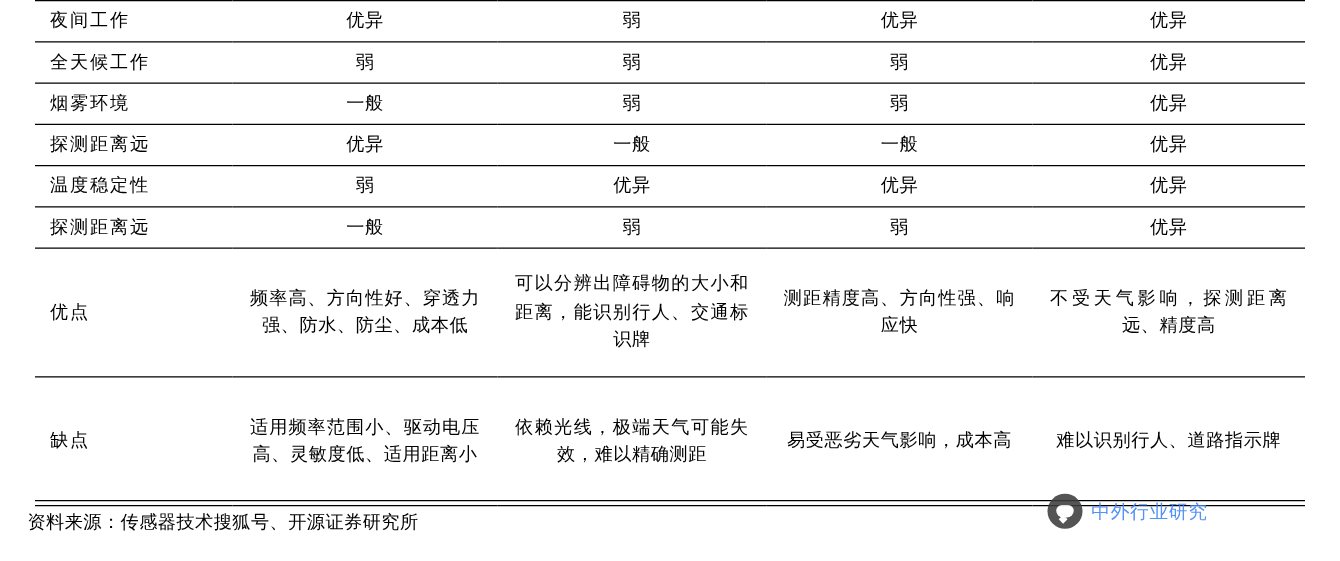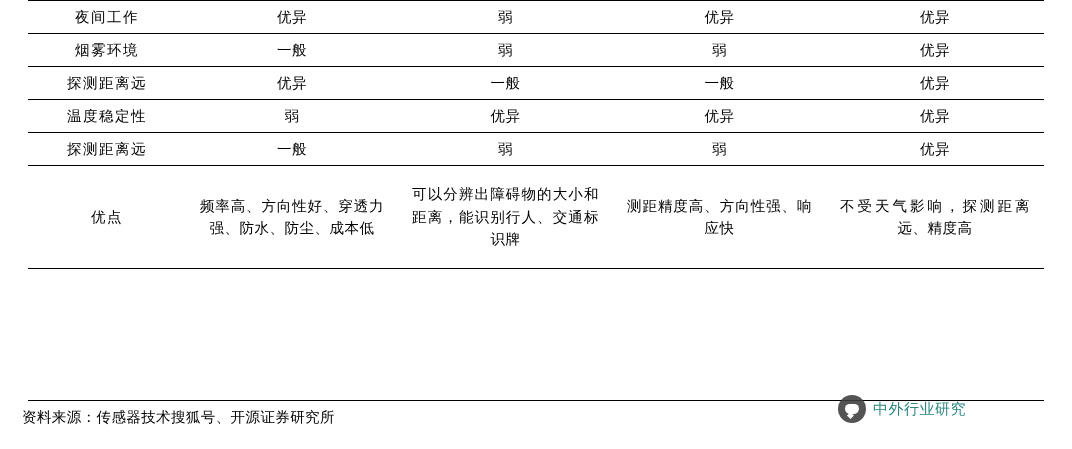--- a/index.html
+++ b/index.html
@@ -51,21 +51,21 @@
     padding: 2px 12px;
   }
   table.cmp tr.tall td {
     height: 86px;
     padding: 8px 14px;
   }
   table.cmp tr.tall td.label {
     padding: 8px 12px;
   }
   table.cmp td.label {
-    text-align: center;
+    text-align: left;
     letter-spacing: 1.5px;
   }
   table.cmp tr.tall td.body {
     text-align: justify;
     text-justify: inter-ideograph;
     text-align-last: center;
   }
   .source {
     position: absolute;
     left: 22px;
@@ -82,21 +82,21 @@
     height: 0;
     border-top: 1px solid #000;
   }
   .wm {
     position: absolute;
     left: 838px;
     top: 395px;
     display: flex;
     align-items: center;
     gap: 7px;
-    color: #0f766e;
+    color: #3b82f6;
     font-family: "Liberation Sans", "DejaVu Sans", sans-serif;
     font-size: 15px;
     letter-spacing: 0.5px;
     opacity: 0.88;
   }
   .wm .wm-logo {
     width: 28px;
     height: 28px;
     border-radius: 50%;
     background: #3d3d3d;
@@ -141,20 +141,27 @@
     <tbody>
 
       <tr class="short">
         <td class="label">夜间工作</td>
         <td class="body">优异</td>
         <td class="body">弱</td>
         <td class="body">优异</td>
         <td class="body">优异</td>
       </tr>
 
+      <tr class="short">
+        <td class="label">全天候工作</td>
+        <td class="body">弱</td>
+        <td class="body">弱</td>
+        <td class="body">弱</td>
+        <td class="body">优异</td>
+      </tr>
 
 
       <tr class="short">
         <td class="label">烟雾环境</td>
         <td class="body">一般</td>
         <td class="body">弱</td>
         <td class="body">弱</td>
         <td class="body">优异</td>
       </tr>
 
@@ -183,20 +190,27 @@
       </tr>
 
       <tr class="tall">
         <td class="label">优点</td>
         <td class="body">频率高、方向性好、穿透力强、防水、防尘、成本低</td>
         <td class="body">可以分辨出障碍物的大小和距离，能识别行人、交通标识牌</td>
         <td class="body">测距精度高、方向性强、响应快</td>
         <td class="body">不受天气影响，探测距离远、精度高</td>
       </tr>
 
+      <tr class="tall">
+        <td class="label">缺点</td>
+        <td class="body">适用频率范围小、驱动电压高、灵敏度低、适用距离小</td>
+        <td class="body">依赖光线，极端天气可能失效，难以精确测距</td>
+        <td class="body">易受恶劣天气影响，成本高</td>
+        <td class="body">难以识别行人、道路指示牌</td>
+      </tr>
 
     </tbody>
   </table>
 
   <div class="rule-bottom"></div>
 
   <div class="source">资料来源：传感器技术搜狐号、开源证券研究所</div>
 
   <div class="wm">
     <span class="wm-logo"></span>

